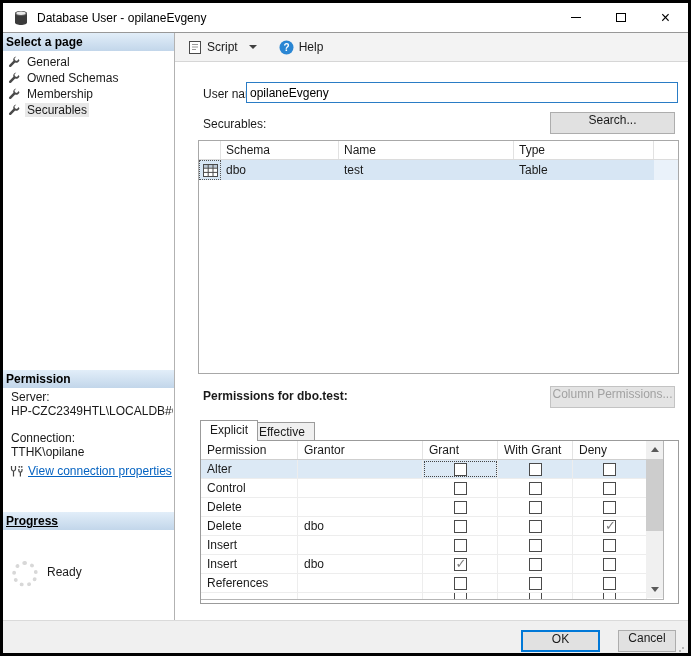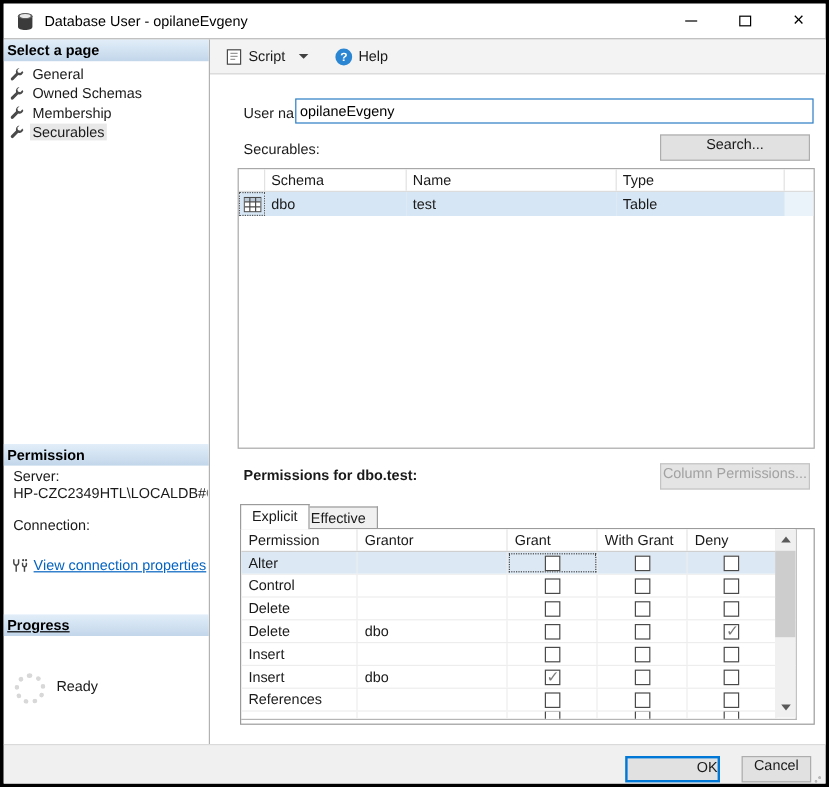--- a/index.html
+++ b/index.html
@@ -96,21 +96,21 @@
 
   .vscroll { position:absolute; right:0; top:0; width:17px; height:157px; background:#f0f0f0; }
   .varrow { position:absolute; left:0; width:17px; height:17px; display:flex; align-items:center; justify-content:center; }
   .tri-up { width:0; height:0; border-left:4px solid transparent; border-right:4px solid transparent; border-bottom:5px solid #5a5a5a; }
   .tri-down { width:0; height:0; border-left:4px solid transparent; border-right:4px solid transparent; border-top:5px solid #5a5a5a; }
   .vthumb { position:absolute; left:0; top:18px; width:17px; height:72px; background:#cdcdcd; }
 
   
   .footer { position:absolute; left:0; top:617px; width:100%; height:39px; background:#f0f0f0;
             border-top:1px solid #dadada; }
-  .ok-btn { left:518px; top:9px; width:79px; border:2px solid #0078d7;text-align:right; }
+  .ok-btn { left:518px; top:9px; width:79px; border:2px solid #0078d7; }
   .cancel-btn { left:615px; top:9px; width:58px; }
   .grip { position:absolute; right:3px; bottom:3px; width:10px; height:10px;
           background:
             radial-gradient(circle at 8px 2px, #b9b9b9 1px, transparent 1.4px),
             radial-gradient(circle at 8px 8px, #b9b9b9 1px, transparent 1.4px),
             radial-gradient(circle at 2px 8px, #b9b9b9 1px, transparent 1.4px),
             radial-gradient(circle at 5px 5px, #b9b9b9 1px, transparent 1.4px); }
 </style>
 </head>
 <body>
@@ -163,20 +163,21 @@
             <path fill="#4a4a4a" d="M15.2 4.9a4.2 4.2 0 0 1-5.6 3.9l-5.5 5.5a1.7 1.7 0 0 1-2.4-2.4l5.5-5.5A4.2 4.2 0 0 1 11 .8L8.6 3.2l.7 2.6 2.6.7 2.4-2.4c.5.7.9 1.7.9 2.8z"></path>
           </svg>
           <span class="lbl">Securables</span>
         </div>
       </div>
 
     <div class="sec-header" style="top:337px;">Permission</div>
     <div class="conn-text" style="top:357px;">Server:</div>
     <div class="conn-text" style="top:371px;">HP-CZC2349HTL\LOCALDB#C34</div>
     <div class="conn-text" style="top:398px;">Connection:</div>
+    <div class="conn-text" style="top:412px;">TTHK\opilane</div>
     <div class="link-row" style="top:431px;">
       <svg width="15" height="13" viewBox="0 0 15 13">
         <path d="M2.5 1v3a2 2 0 0 0 4 0V1" fill="none" stroke="#444" stroke-width="1.2"></path>
         <path d="M4.5 6v5.5" stroke="#444" stroke-width="1.2"></path>
         <path d="M9.8 4v1.6a1.6 1.6 0 0 0 3.2 0V4" fill="none" stroke="#444" stroke-width="1.2"></path>
         <path d="M11.4 7.2v4.3" stroke="#444" stroke-width="1.2"></path>
         <circle cx="10.3" cy="1.8" r="0.9" fill="#444"></circle>
           <circle cx="12.7" cy="1.8" r="0.9" fill="#444"></circle>
       </svg>
       <span class="link">View connection properties</span>

